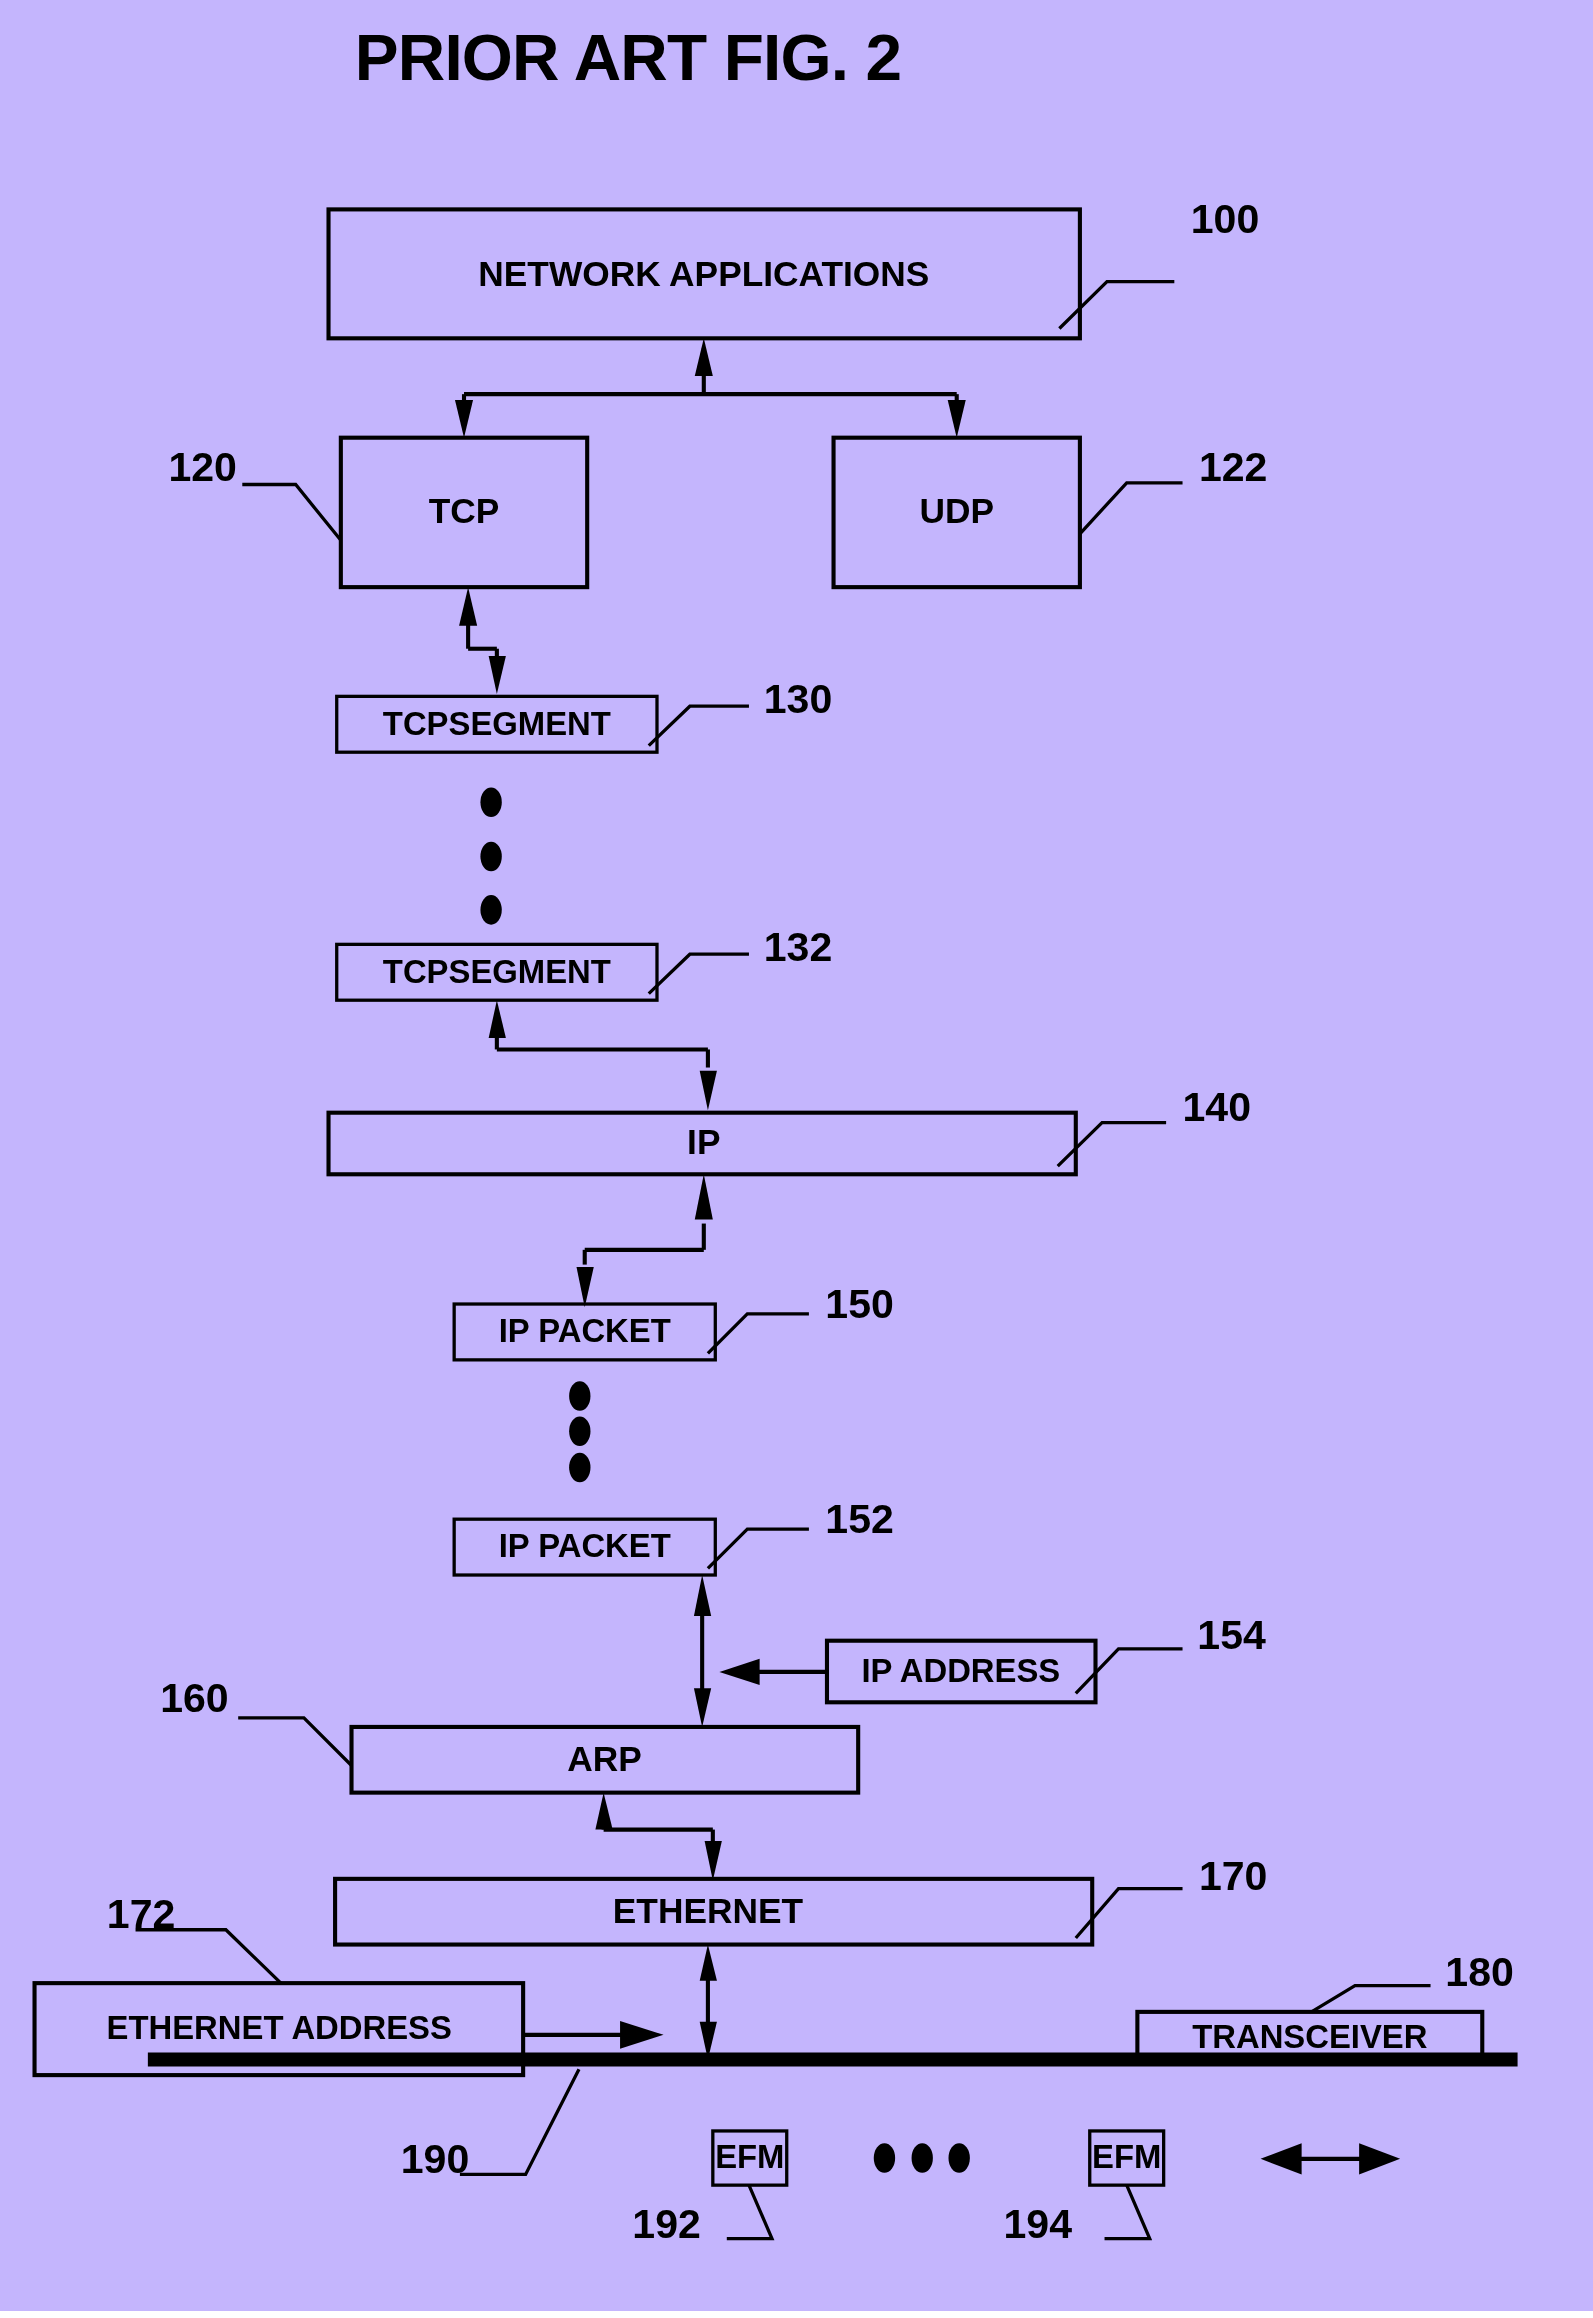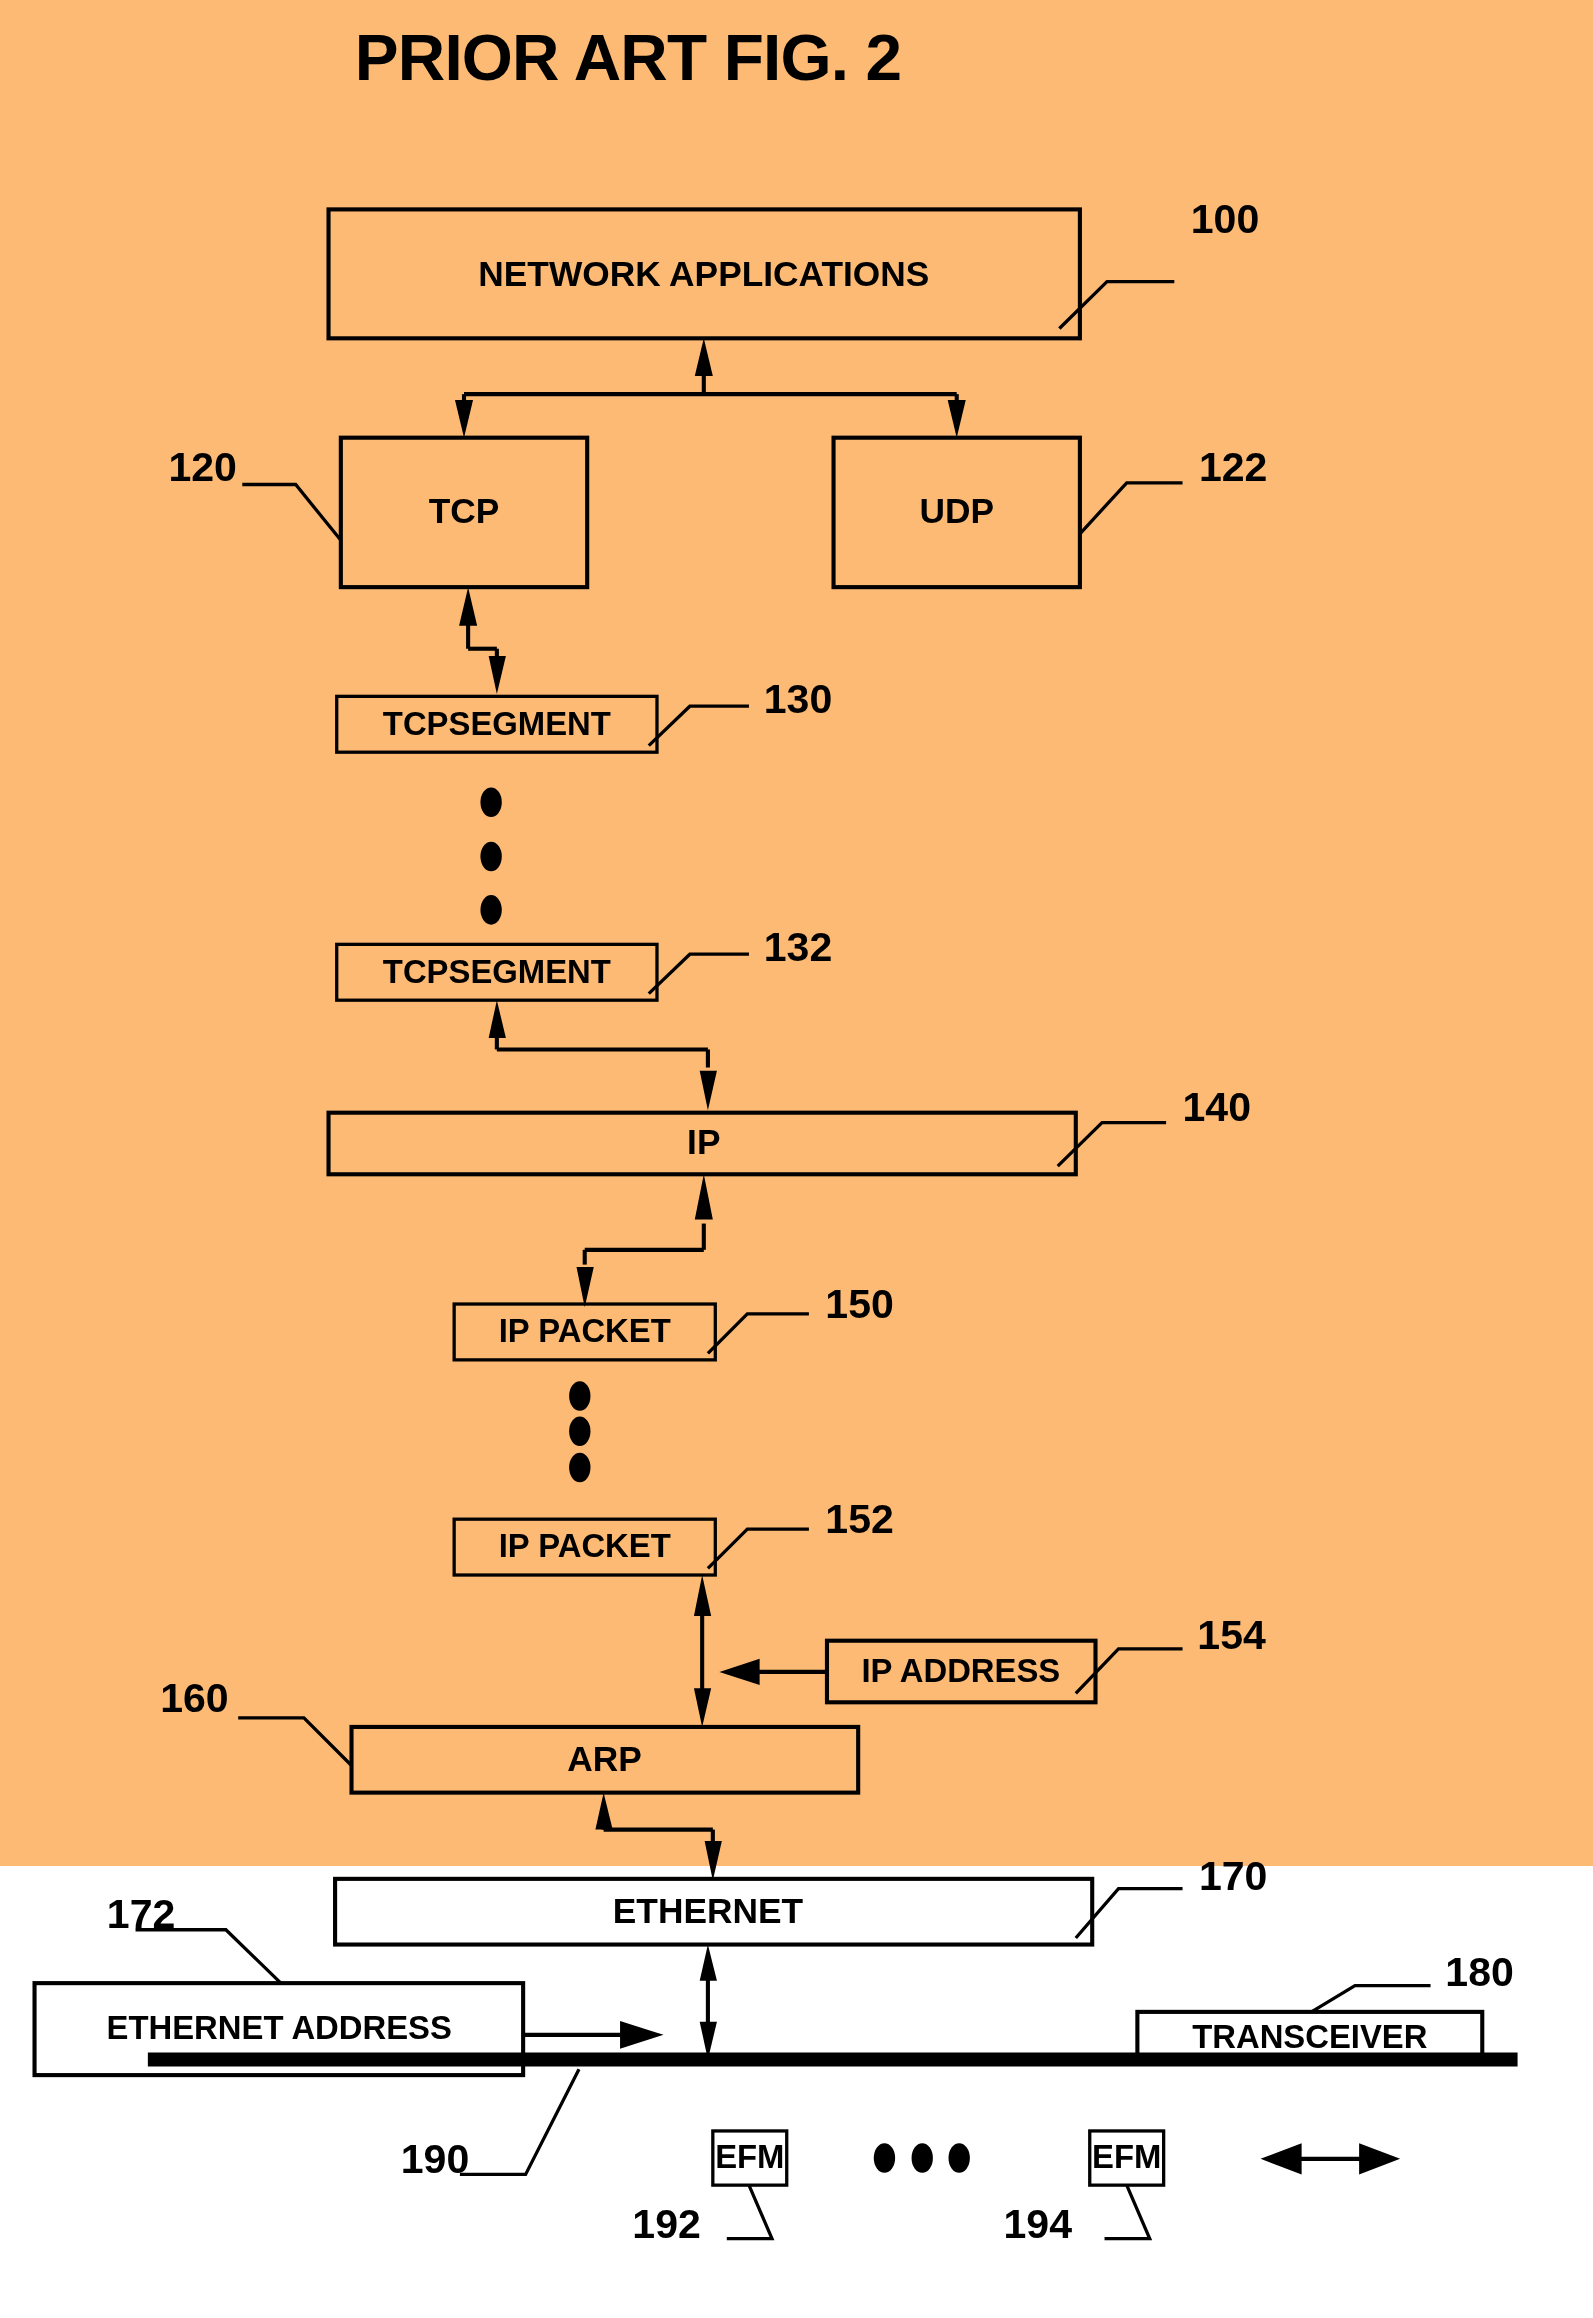--- a/index.html
+++ b/index.html
@@ -9,22 +9,22 @@
   }
   body {
     width: 1594px;
     height: 2319px;
     font-family: "Liberation Sans", sans-serif;
     overflow: hidden;
   }
   #figure-root {
     position: relative;
     width: 1594px;
-    height: 1866px;
-    background: #fdba74;
+    height: 2311px;
+    background: #c4b5fd;
   }
   svg#diagram {
     position: absolute;
     top: 0;
     left: 0;
     width: 1594px;
     height: 2319px;
   }
   .fig-title {
     font-family: "Liberation Sans", sans-serif;

